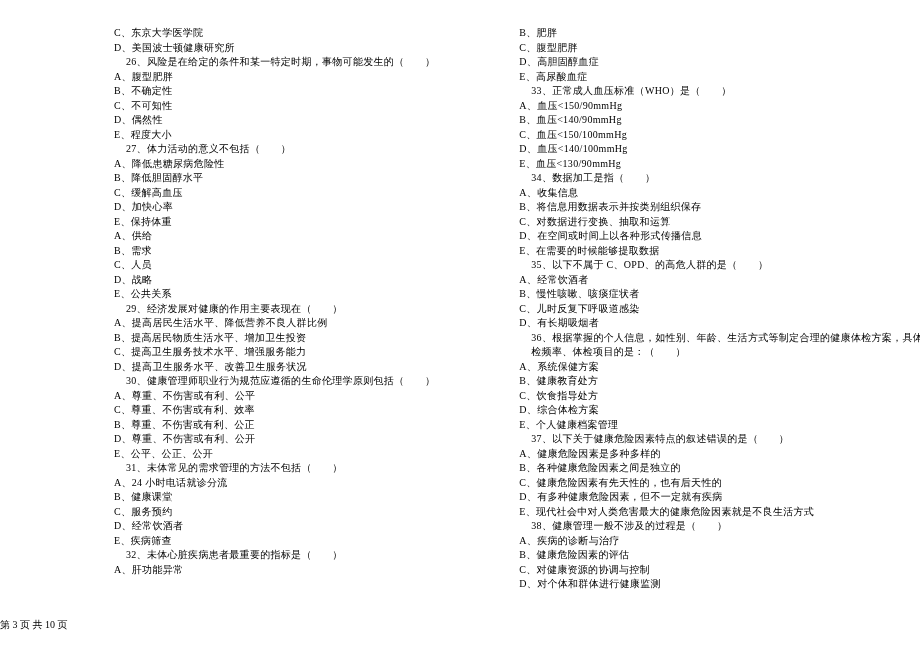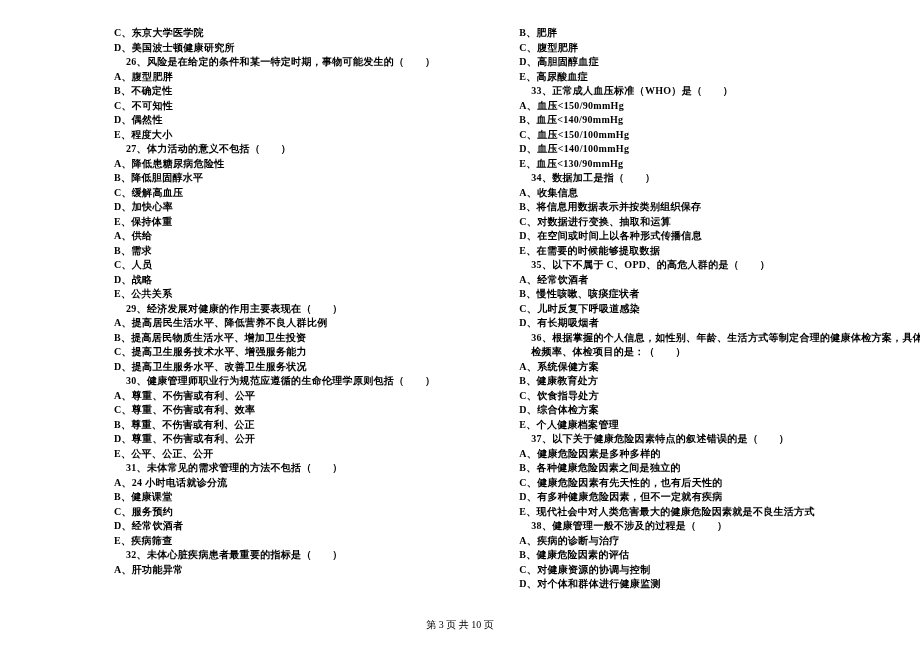--- a/index.html
+++ b/index.html
@@ -10,21 +10,20 @@
       font-family: "SimSun", "宋体", serif;
       font-size: 10px;
       color: #000;
       position: relative;
       overflow: hidden;
     }
     .page {
       display: flex;
       padding: 26px 60px 0 100px;
       gap: 70px;
-      font-weight: bold;
     }
     .column {
       flex: 1;
       display: flex;
       flex-direction: column;
     }
     .line {
       line-height: 14.5px;
       white-space: nowrap;
       letter-spacing: 0.3px;
@@ -34,21 +33,21 @@
     }
     .question {
       padding-left: 0;
       margin-left: 26px;
     }
     .footer {
       position: absolute;
       bottom: 18px;
       left: 0;
       width: 100%;
-      text-align: center;
+      text-align: left;
       font-size: 10px;
     }
   </style>
 </head>
 <body>
 
 <div class="page">
   <div class="column" id="col-left">
       <div class="line option">C、东京大学医学院</div>
       <div class="line option">D、美国波士顿健康研究所</div>

